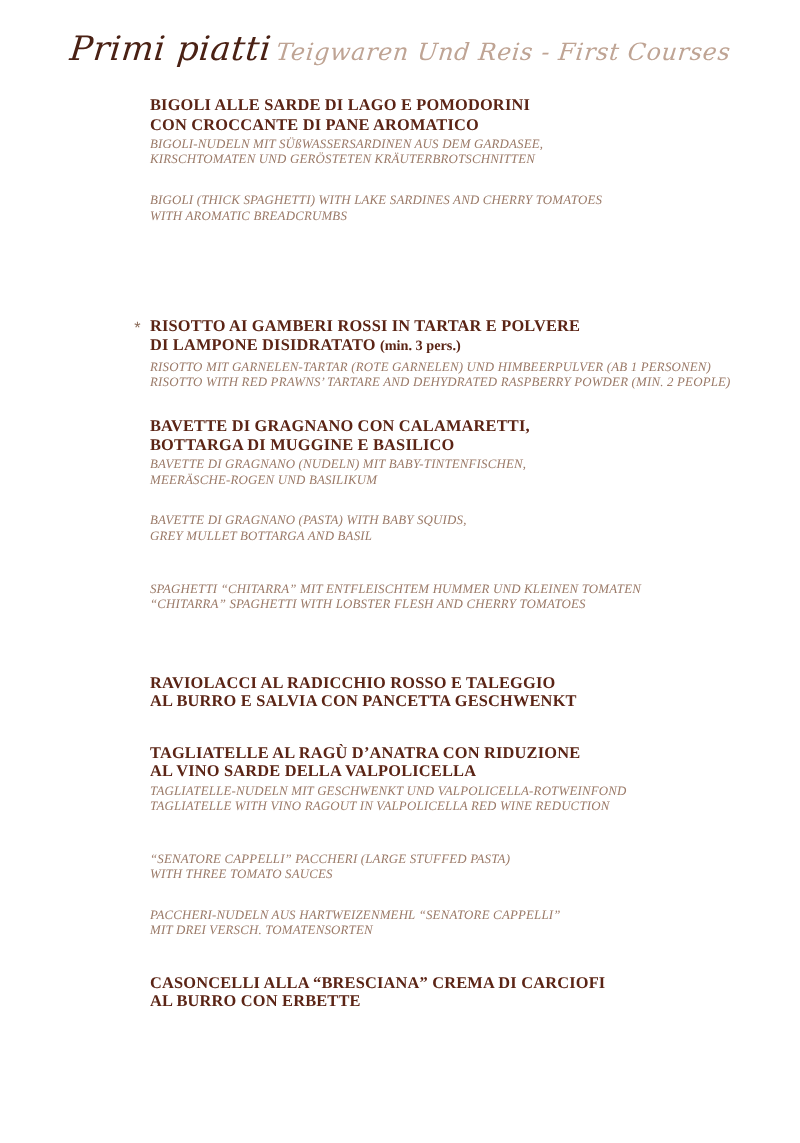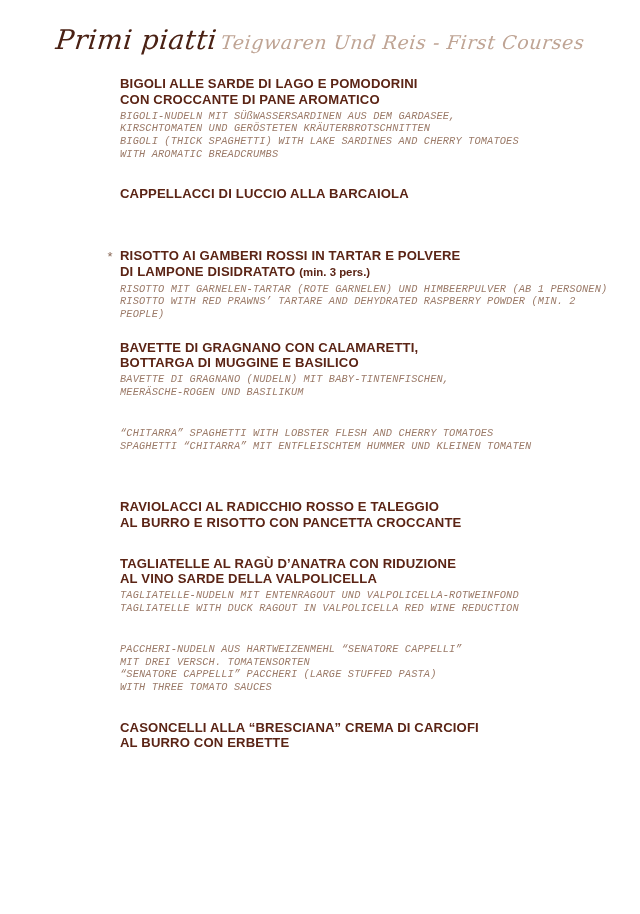--- a/index.html
+++ b/index.html
@@ -70,42 +70,42 @@
     width: 8px;
     height: 10px;
     color: #8a6a58;
     font-size: 13px;
     line-height: 10px;
     text-align: center;
   }
 
   .item-title {
     color: #5b2415;
-    font-family: Liberation Sans, sans-serif;
+    font-family: Liberation Serif, serif;
     font-weight: bold;
     font-size: 13.1px;
     line-height: 15.2px;
     letter-spacing: 0.15px;
     white-space: pre-line;
     margin: 0;
   }
   .item-title .qualifier {
     font-size: 11.4px;
     letter-spacing: 0;
   }
 
   .desc-block {
     margin-top: 3px;
   }
   .desc-block + .desc-block {
-    margin-top: 0;
+    margin-top: 20px;
   }
   .item-desc {
     color: #9b7a68;
-    font-family: Liberation Mono, monospace;
+    font-family: Liberation Serif, serif;
     font-style: italic;
     font-weight: normal;
     font-size: 10.3px;
     line-height: 12.6px;
     letter-spacing: 0.15px;
     white-space: pre-line;
     margin: 0;
   }
 
   
@@ -134,21 +134,20 @@
       </div>
       <div class="desc-block">
         <div class="item-desc">BIGOLI (THICK SPAGHETTI) WITH LAKE SARDINES AND CHERRY TOMATOES
 WITH AROMATIC BREADCRUMBS</div>
       </div>
     </div>
 
     <div class="gap-md"></div>
 
     <div class="menu-item">
-      <div class="item-title">CAPPELLACCI DI LUCCIO ALLA BARCAIOLA</div>
     </div>
 
     <div class="gap-xl"></div>
 
     <div class="menu-item">
       <div class="item-marker">*</div>
       <div class="item-title"><span>RISOTTO AI GAMBERI ROSSI IN TARTAR E POLVERE
 DI LAMPONE DISIDRATATO</span> <span class="qualifier">(min. 3 pers.)</span></div>
       <div class="desc-block">
         <div class="item-desc">RISOTTO MIT GARNELEN-TARTAR (ROTE GARNELEN) UND HIMBEERPULVER (AB 1 PERSONEN)</div>
@@ -158,60 +157,64 @@
 
     <div class="gap-sm"></div>
 
     <div class="menu-item">
       <div class="item-title">BAVETTE DI GRAGNANO CON CALAMARETTI,
 BOTTARGA DI MUGGINE E BASILICO</div>
       <div class="desc-block">
         <div class="item-desc">BAVETTE DI GRAGNANO (NUDELN) MIT BABY-TINTENFISCHEN,
 MEERÄSCHE-ROGEN UND BASILIKUM</div>
       </div>
-    </div>
-
-    <div class="gap-md"></div>
-
-    <div class="menu-item">
-      <div class="desc-block">
+      <div class="desc-block">
+        <div class="item-desc">BAVETTE DI GRAGNANO (PASTA) WITH BABY SQUIDS,
+GREY MULLET BOTTARGA AND BASIL</div>
+      </div>
+    </div>
+
+    <div class="gap-md"></div>
+
+    <div class="menu-item">
+      <div class="desc-block">
+        <div class="item-desc">SPAGHETTI “CHITARRA” MIT ENTFLEISCHTEM HUMMER UND KLEINEN TOMATEN</div>
         <div class="item-desc">“CHITARRA” SPAGHETTI WITH LOBSTER FLESH AND CHERRY TOMATOES</div>
-        <div class="item-desc">SPAGHETTI “CHITARRA” MIT ENTFLEISCHTEM HUMMER UND KLEINEN TOMATEN</div>
       </div>
     </div>
 
     <div class="gap-xl"></div>
 
     <div class="menu-item">
       <div class="item-title">RAVIOLACCI AL RADICCHIO ROSSO E TALEGGIO
-AL BURRO E RISOTTO CON PANCETTA CROCCANTE</div>
+AL BURRO E SALVIA CON PANCETTA GESCHWENKT</div>
     </div>
 
     <div class="gap-md"></div>
 
     <div class="menu-item">
       <div class="item-title">TAGLIATELLE AL RAGÙ D’ANATRA CON RIDUZIONE
 AL VINO SARDE DELLA VALPOLICELLA</div>
       <div class="desc-block">
-        <div class="item-desc">TAGLIATELLE-NUDELN MIT ENTENRAGOUT UND VALPOLICELLA-ROTWEINFOND</div>
-        <div class="item-desc">TAGLIATELLE WITH DUCK RAGOUT IN VALPOLICELLA RED WINE REDUCTION</div>
-      </div>
-    </div>
-
-    <div class="gap-md"></div>
-
-    <div class="menu-item">
+        <div class="item-desc">TAGLIATELLE-NUDELN MIT GESCHWENKT UND VALPOLICELLA-ROTWEINFOND</div>
+        <div class="item-desc">TAGLIATELLE WITH VINO RAGOUT IN VALPOLICELLA RED WINE REDUCTION</div>
+      </div>
+    </div>
+
+    <div class="gap-md"></div>
+
+    <div class="menu-item">
+      <div class="desc-block">
+        <div class="item-desc">“SENATORE CAPPELLI” PACCHERI (LARGE STUFFED PASTA)
+WITH THREE TOMATO SAUCES</div>
+      </div>
       <div class="desc-block">
         <div class="item-desc">PACCHERI-NUDELN AUS HARTWEIZENMEHL “SENATORE CAPPELLI”
 MIT DREI VERSCH. TOMATENSORTEN</div>
       </div>
-      <div class="desc-block">
-        <div class="item-desc">“SENATORE CAPPELLI” PACCHERI (LARGE STUFFED PASTA)
-WITH THREE TOMATO SAUCES</div>
-      </div>
     </div>
 
     <div class="gap-md"></div>
 
     <div class="menu-item">
       <div class="item-title">CASONCELLI ALLA “BRESCIANA” CREMA DI CARCIOFI
 AL BURRO CON ERBETTE</div>
 
     </div>
 

